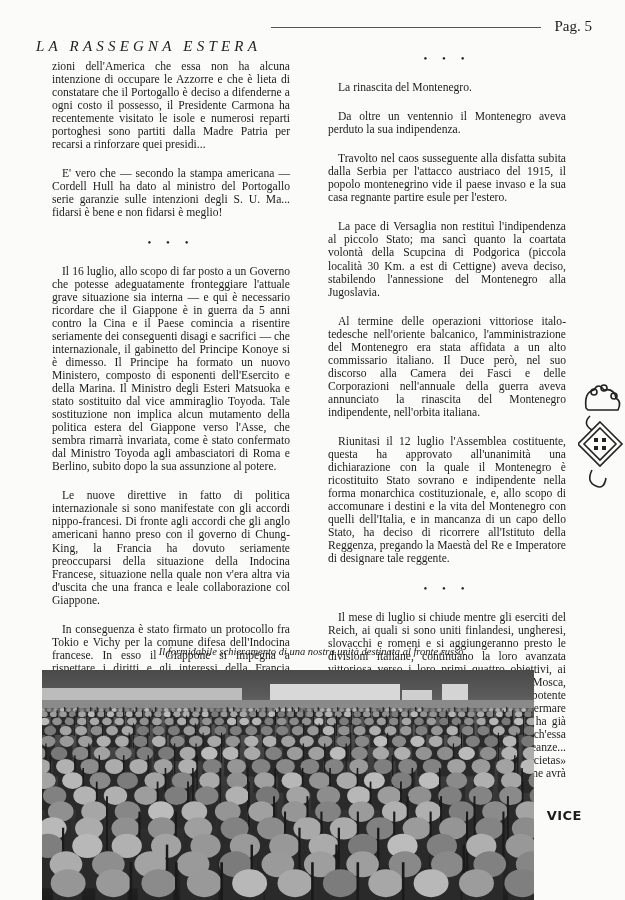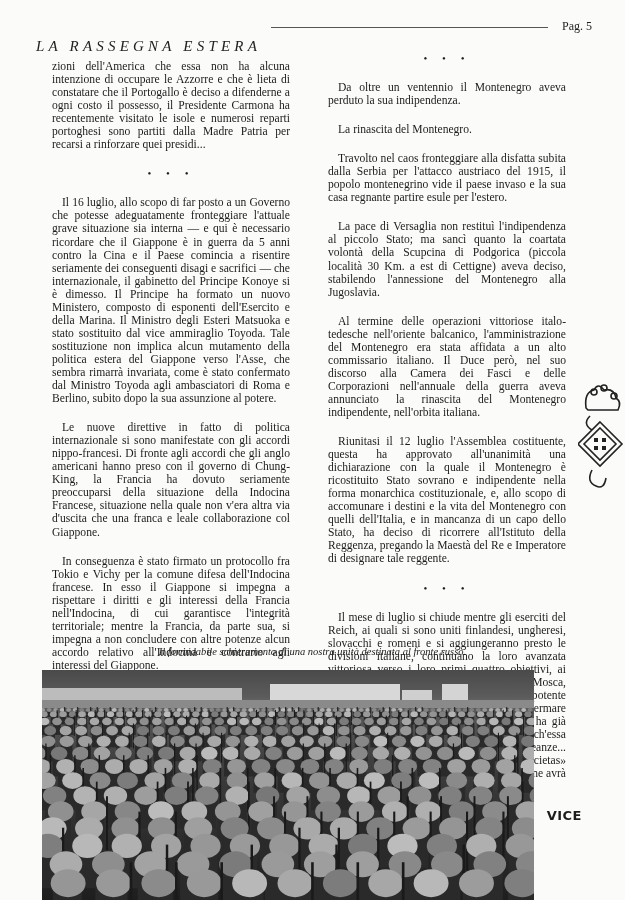--- a/index.html
+++ b/index.html
@@ -14,21 +14,21 @@
     display: flex; align-items: center;
   }
   .masthead {
     font-family: "Liberation Serif", serif; font-style: italic;
     font-size: 15px; letter-spacing: 4.2px; color: #222; white-space: nowrap; margin-top: 40px;
   }
   .rule {
     flex: 1; height: 0; border-top: 1px solid #555; margin: 3px 14px 0 10px;
   }
   .pageno {
-    font-family: "Liberation Serif", serif; font-size: 12px; color: #222; white-space: nowrap;
+    font-family: "Liberation Serif", serif; font-size: 15px; color: #222; white-space: nowrap;
   }
   .col {
     position: absolute; top: 44px; width: 270px;
     font-family: "Liberation Serif", serif;
     font-size: 11.6px; line-height: 13.05px; text-align: justify;
     hyphens: none; color: #1c1c1c;
   }
   .col p { margin: 16px; text-indent: 10px; }
   .col p.noindent { text-indent: 0; }
   .col .stars { text-align: center; margin: 8px 0 7px 0; letter-spacing: 6px; font-size: 11px; }
@@ -54,33 +54,34 @@
 <body>
 
 <div class="header">
   <span class="masthead">LA RASSEGNA ESTERA</span>
   <span class="rule"></span>
   <span class="pageno">Pag. 5</span>
 </div>
 
 <div class="col col-left">
   <p class="noindent">zioni dell'America che essa non ha alcuna intenzione di occupare le Azzorre e che è lieta di constatare che il Portogallo è deciso a difenderne a ogni costo il possesso, il Presidente Carmona ha recentemente visitato le isole e numerosi reparti portoghesi sono partiti dalla Madre Patria per recarsi a rinforzare quei presidi...</p>
+  <p>E' vero che — secondo la stampa americana — Cordell Hull ha dato al ministro del Portogallo serie garanzie sulle intenzioni degli S. U. Ma... fidarsi è bene e non fidarsi è meglio!</p>
   <div class="stars">• • •</div>
   <p>Il 16 luglio, allo scopo di far posto a un Governo che potesse adeguatamente fronteggiare l'attuale grave situazione sia interna — e qui è necessario ricordare che il Giappone è in guerra da 5 anni contro la Cina e il Paese comincia a risentire seriamente dei conseguenti disagi e sacrifici — che internazionale, il gabinetto del Principe Konoye si è dimesso. Il Principe ha formato un nuovo Ministero, composto di esponenti dell'Esercito e della Marina. Il Ministro degli Esteri Matsuoka e stato sostituito dal vice ammiraglio Toyoda. Tale sostituzione non implica alcun mutamento della politica estera del Giappone verso l'Asse, che sembra rimarrà invariata, come è stato confermato dal Ministro Toyoda agli ambasciatori di Roma e Berlino, subito dopo la sua assunzione al potere.</p>
   <p>Le nuove direttive in fatto di politica internazionale si sono manifestate con gli accordi nippo-francesi. Di fronte agli accordi che gli anglo americani hanno preso con il governo di Chung-King, la Francia ha dovuto seriamente preoccuparsi della situazione della Indocina Francese, situazione nella quale non v'era altra via d'uscita che una franca e leale collaborazione col Giappone.</p>
   <p>In conseguenza è stato firmato un protocollo fra Tokio e Vichy per la comune difesa dell'Indocina francese. In esso il Giappone si impegna a rispettare i diritti e gli interessi della Francia nell'Indocina, di cui garantisce l'integrità territoriale; mentre la Francia, da parte sua, si impegna a non concludere con altre potenze alcun accordo relativo all'Indocina e contrario agli interessi del Giappone.</p>
   <p>In base a tale protocollo il Giappone il 25 luglio ha iniziato l'occupazione militare dell'Indocina, sbarcando le sue truppe a nord della Baia di Camranh e prendendo possesso di vari aeroporti fra cui quello della capitale, Saigon.</p>
   <p>Gli anglosassoni hanno reagito contro il Giappone</p>
 </div>
 
 <div class="col col-right">
   <div class="stars">• • •</div>
+  <p>La rinascita del Montenegro.</p>
   <p>Da oltre un ventennio il Montenegro aveva perduto la sua indipendenza.</p>
-  <p>La rinascita del Montenegro.</p>
-  <p>Travolto nel caos fronteggiare alla disfatta subita dalla Serbia per l'attacco austriaco del 1915, il popolo montenegrino vide il paese invaso e la sua casa regnante partire esule per l'estero.</p>
+  <p>Travolto nel caos susseguente alla disfatta subita dalla Serbia per l'attacco austriaco del 1915, il popolo montenegrino vide il paese invaso e la sua casa regnante partire esule per l'estero.</p>
   <p>La pace di Versaglia non restituì l'indipendenza al piccolo Stato; ma sancì quanto la coartata volontà della Scupcina di Podgorica (piccola località 30 Km. a est di Cettigne) aveva deciso, stabilendo l'annessione del Montenegro alla Jugoslavia.</p>
   <p>Al termine delle operazioni vittoriose italo-tedesche nell'oriente balcanico, l'amministrazione del Montenegro era stata affidata a un alto commissario italiano. Il Duce però, nel suo discorso alla Camera dei Fasci e delle Corporazioni nell'annuale della guerra aveva annunciato la rinascita del Montenegro indipendente, nell'orbita italiana.</p>
   <p>Riunitasi il 12 luglio l'Assemblea costituente, questa ha approvato all'unanimità una dichiarazione con la quale il Montenegro è ricostituito Stato sovrano e indipendente nella forma monarchica costituzionale, e, allo scopo di accomunare i destini e la vita del Montenegro con quelli dell'Italia, e in mancanza di un capo dello Stato, ha deciso di ricorrere all'Istituto della Reggenza, pregando la Maestà del Re e Imperatore di designare tale reggente.</p>
   <div class="stars">• • •</div>
   <p>Il mese di luglio si chiude mentre gli eserciti del Reich, ai quali si sono uniti finlandesi, ungheresi, slovacchi e romeni e si aggiungeranno presto le divisioni italiane, continuano la loro avanzata vittoriosa verso i loro primi quattro obiettivi, ai quali sono assai prossimi: Pietroburgo, Mosca, Kiew e Odessa. Nè gli aiuti della potente Repubblica americana potranno fermare l'inesorabile marcia. Anzi la Russia come ha già sperimentato l'Inghilterra, proverà anch'essa quanto siano poco sicure certe alleanze... «Nunquam est fidelis cum potente societas» ammonivano gli antichi. E il dittatore rosso ne avrà presto la conferma.</p>
   <div class="signature">VICE</div>
 </div>
 
 <div class="stamp">
   <svg width="46" height="120" viewBox="0 0 46 120">

